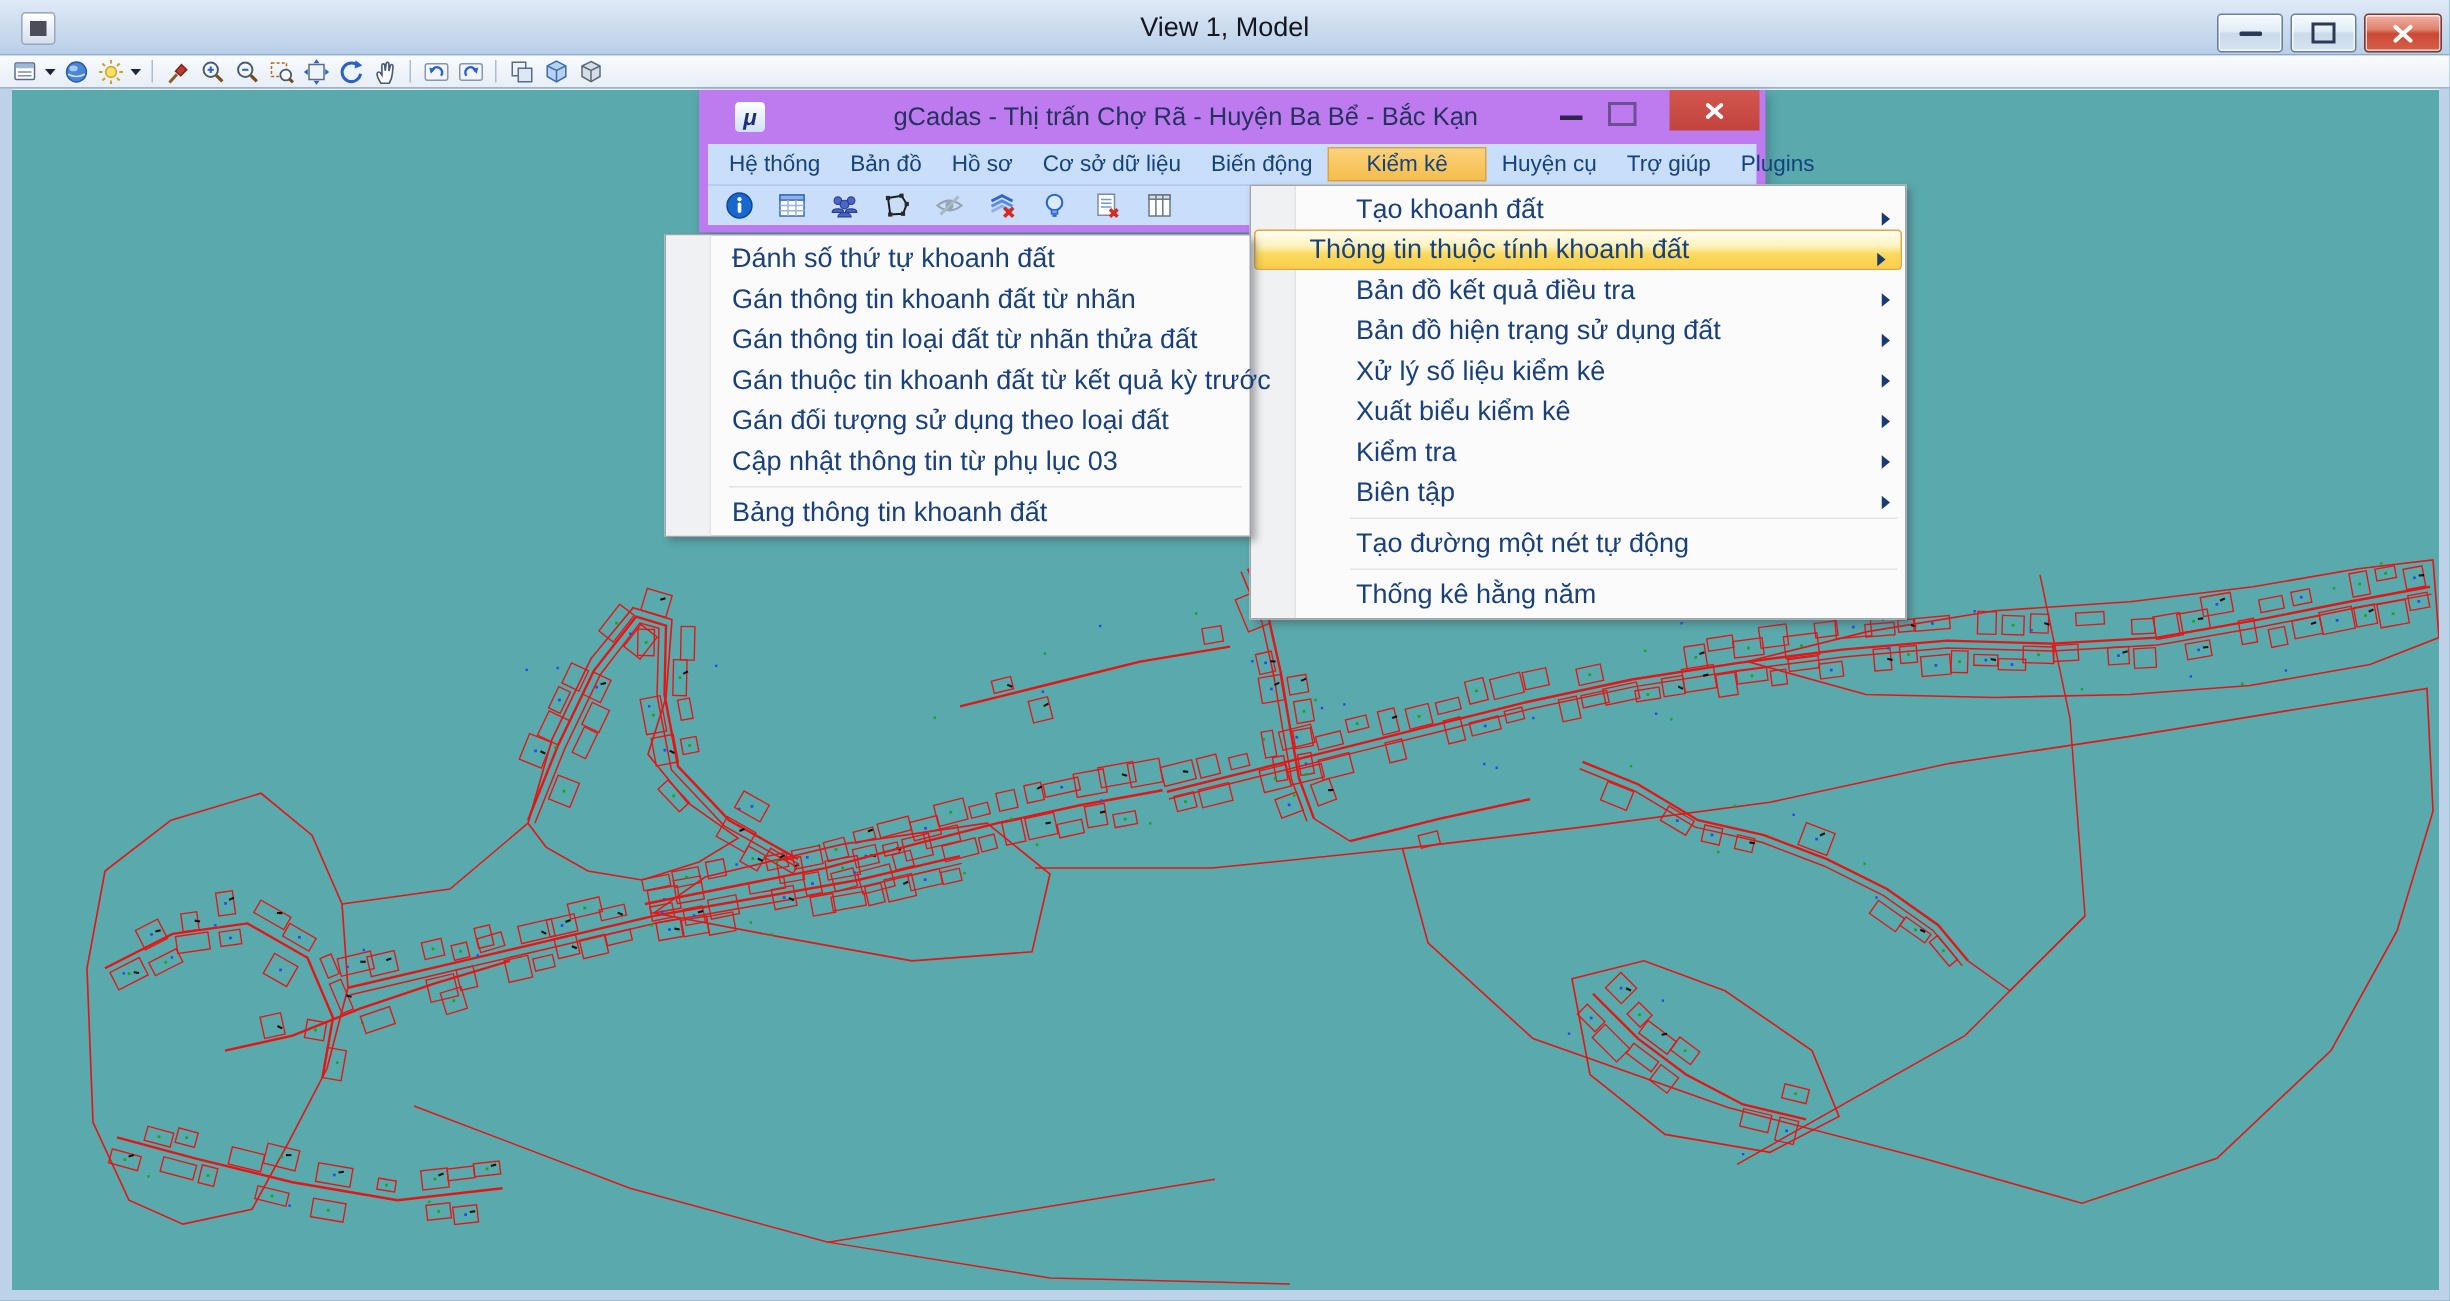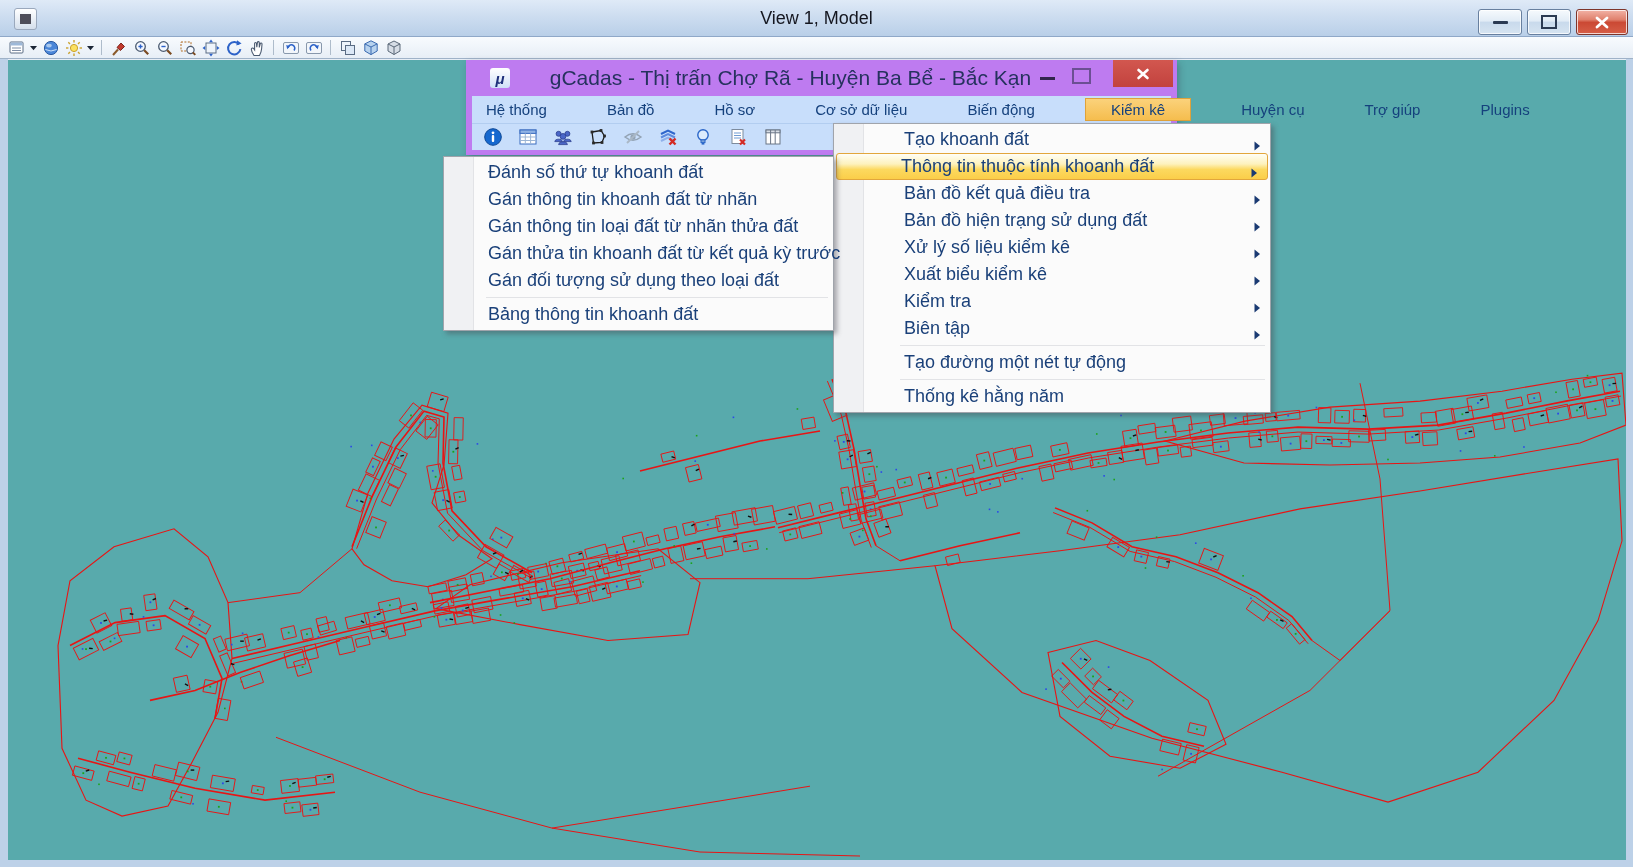--- a/index.html
+++ b/index.html
@@ -42,48 +42,48 @@
   #map-svg{position:absolute;inset:0;width:100%;height:100%;}
 
   
   .gcadas{position:absolute;left:466px;top:60px;width:711px;height:95px;background:#be7bf0;
     box-shadow:2px 3px 7px rgba(40,40,60,.3);z-index:6;}
   .gc-title{position:absolute;left:0;top:0;right:0;height:36px;}
   .gc-icon{position:absolute;left:24px;top:8px;width:20px;height:20px;border-radius:3px;
     background:linear-gradient(180deg,#ffffff,#cfe0f8);color:#1d2f7a;font-weight:bold;
     font-style:italic;font-size:15px;display:flex;align-items:center;justify-content:center;}
   .gc-title-text{position:absolute;left:48px;right:110px;top:0;height:36px;line-height:36px;
-    text-align:center;font-size:21px;color:#26325e;white-space:nowrap;overflow:hidden;}
+    text-align:center;font-size:17px;color:#26325e;white-space:nowrap;overflow:hidden;}
   .gc-min{position:absolute;right:122px;top:17px;width:15px;height:3px;background:#32254c;}
   .gc-max{position:absolute;right:86px;top:8px;width:15px;height:12px;border:2px solid #6b4f93;}
   .gc-close{position:absolute;right:4px;top:0;width:60px;height:27px;
     background:linear-gradient(180deg,#d2574f,#c2423e);display:flex;align-items:center;justify-content:center;}
   .gc-menubar{position:absolute;left:6px;right:6px;top:36px;height:27px;background:#c8defb;
-    display:flex;align-items:center;font-size:15px;color:#15417d;padding-left:4px;gap:40px;}
+    display:flex;align-items:center;font-size:15px;color:#15417d;padding-left:4px;}
   .gc-menu-item{padding:3px 10px;white-space:nowrap;}
   .gc-menu-item.active{background:linear-gradient(180deg,#fbd27b,#f5bd4e);
     border:1px solid #dfa23a;padding:2px 25px;}
   .gc-toolbar{position:absolute;left:6px;right:6px;top:63px;height:26px;background:#c8defb;
     border-top:1px solid #b2cdf0;display:flex;align-items:center;gap:13px;padding-left:10px;}
   .gc-tool{width:22px;height:22px;display:flex;align-items:center;justify-content:center;}
 
   
   .menu{position:absolute;background:#fbfbfb;border:1px solid #a0a4ab;
     box-shadow:3px 3px 5px rgba(70,70,80,.45);padding:2px 0;z-index:20;}
   .menu::before{content:"";position:absolute;left:0;top:0;bottom:0;width:29px;
     background:#f0f1f3;border-right:1px solid #e2e3e6;}
   .dropdown{left:833px;top:123px;width:436px;}
   .submenu{left:443px;top:156px;width:389px;}
   .menu-item{position:relative;height:27px;line-height:27px;font-size:18px;color:#1a4079;
     white-space:nowrap;z-index:1;}
   .dropdown .menu-item{padding-left:70px;}
   .submenu .menu-item{padding-left:44px;}
   .menu-item.hl{margin:0 2px;height:25px;line-height:25px;border:1px solid #e2a63c;border-radius:3px;
     background:linear-gradient(180deg,#fffef6 0%,#fdf2bd 40%,#fcd95f 62%,#fbce49 100%);}
-  .dropdown .menu-item.hl{padding-left:64px;}
+  .dropdown .menu-item.hl{padding-left:36px;}
   .submenu .menu-item.hl{padding-left:44px;}
   .menu-item .arrow{position:absolute;right:9px;top:7px;}
   .menu-sep{height:1px;background:#e2e3e6;margin:3px 5px 3px 66px;position:relative;z-index:1;}
   .submenu .menu-sep{margin-left:42px;}
 </style>
 </head>
 <body>
 
 <div class="screen">
 
@@ -949,19 +949,20 @@
       <div class="menu-sep"></div>
       <div class="menu-item"><span>Tạo đường một nét tự động</span></div>
       <div class="menu-sep"></div>
       <div class="menu-item"><span>Thống kê hằng năm</span></div>
     </div>
 
   <div class="menu submenu" id="submenu">
       <div class="menu-item"><span>Đánh số thứ tự khoanh đất</span></div>
       <div class="menu-item"><span>Gán thông tin khoanh đất từ nhãn</span></div>
       <div class="menu-item"><span>Gán thông tin loại đất từ nhãn thửa đất</span></div>
-      <div class="menu-item"><span>Gán thửa tin khoanh đất từ kết quả kỳ trước</span></div>
+      <div class="menu-item"><span>Gán thuộc tin khoanh đất từ kết quả kỳ trước</span></div>
       <div class="menu-item"><span>Gán đối tượng sử dụng theo loại đất</span></div>
+      <div class="menu-item"><span>Cập nhật thông tin từ phụ lục 03</span></div>
       <div class="menu-sep"></div>
       <div class="menu-item"><span>Bảng thông tin khoanh đất</span></div>
     </div>
 
 </div>
 
 </body></html>

